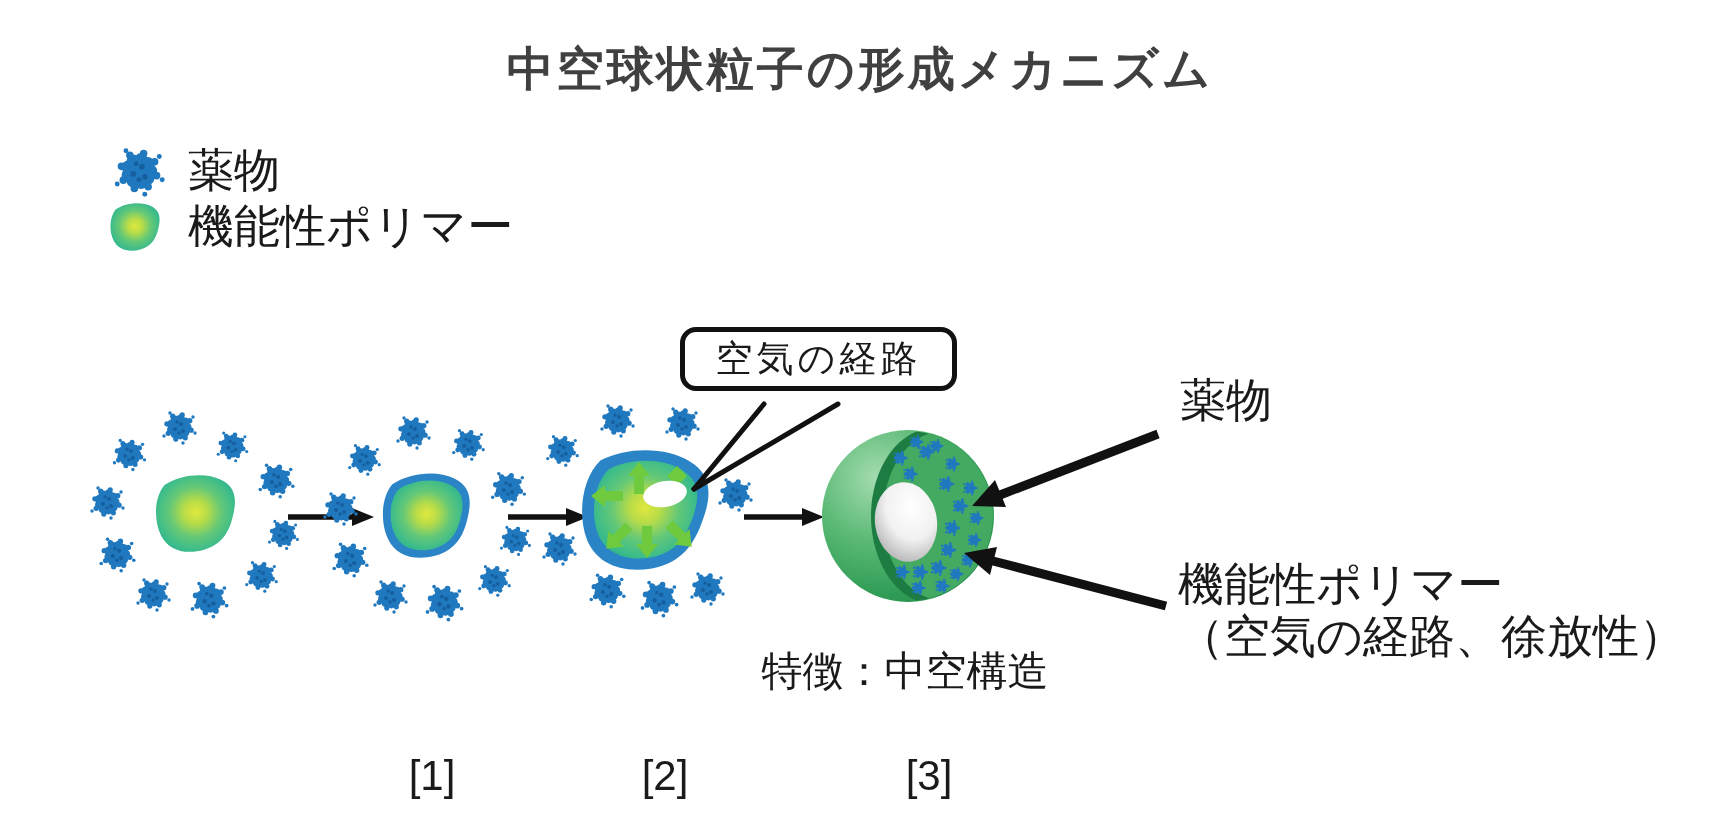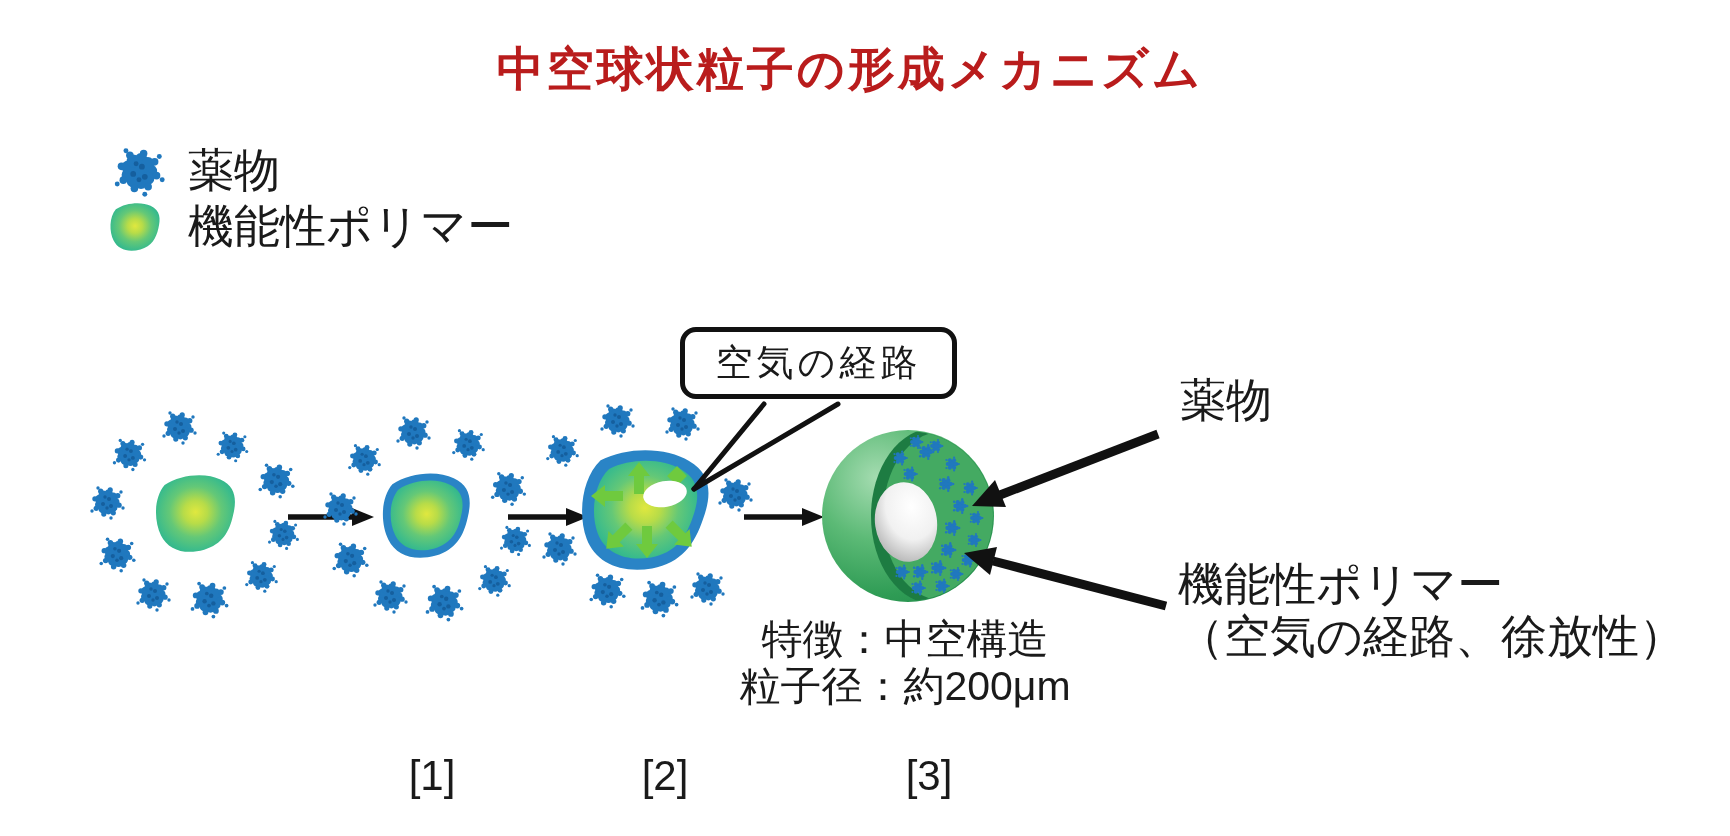--- a/index.html
+++ b/index.html
@@ -2,37 +2,37 @@
 <html><head>
 <meta charset="utf-8">
 <style>
   html,body{margin:0;padding:0;background:#ffffff;}
   .canvas{
     position:relative;width:1730px;height:836px;background:#ffffff;overflow:hidden;
     font-family:"Liberation Sans","DejaVu Sans",sans-serif;color:#1a1a1a;
   }
   .abs{position:absolute;}
   .page-title{
-    top:38px;left:4px;width:1692px;text-align:center;
-    font-size:47px;font-weight:bold;color:#b91c1c;letter-spacing:3px;
+    top:38px;left:14px;width:1692px;text-align:center;
+    font-size:47px;font-weight:bold;color:#404040;letter-spacing:3px;
   }
   .legend-row1{top:140px;left:188px;font-size:46px;}
   .legend-row2{top:196px;left:188px;font-size:46px;}
   .legend-icon1{top:142px;left:110px;width:58px;height:58px;}
   .legend-icon2{top:198px;left:106px;width:60px;height:56px;}
   .diagram-svg{top:0;left:0;width:1730px;height:836px;}
   .callout-box{
-    top:327px;left:680px;width:277px;height:72px;box-sizing:border-box;
+    top:327px;left:680px;width:277px;height:64px;box-sizing:border-box;
     border:5px solid #111;border-radius:16px;background:#fff;
     display:flex;align-items:center;justify-content:center;
     font-size:37px;letter-spacing:4px;
   }
   .label-drug{top:370px;left:1180px;font-size:46px;}
   .label-polymer{top:558px;left:1178px;font-size:46px;line-height:52px;}
-  .feature-block{top:616px;left:605px;width:600px;text-align:center;font-size:41px;line-height:47px;}
+  .feature-block{top:648px;left:605px;width:600px;text-align:center;font-size:41px;line-height:47px;}
   .stage-label{top:752px;width:80px;text-align:center;font-size:42px;}
   .stage-1{left:392px;} .stage-2{left:625px;} .stage-3{left:889px;}
 </style>
 </head>
 <body>
 
 <div class="canvas">
 
   <svg class="abs diagram-svg" viewBox="0 0 1730 836" xmlns="http://www.w3.org/2000/svg">
     <defs>
@@ -246,20 +246,19 @@
 
   <div class="abs label-drug">薬物</div>
 
   <div class="abs label-polymer">
     <div>機能性ポリマー</div>
     <div>（空気の経路、徐放性）</div>
   </div>
 
   <div class="abs feature-block">
     <div>特徴：中空構造</div>
-    <div>粒子径：約200μm</div>
   </div>
 
   <div class="abs stage-label stage-1">[1]</div>
   <div class="abs stage-label stage-2">[2]</div>
   <div class="abs stage-label stage-3">[3]</div>
 
 </div>
 
 </body></html>

